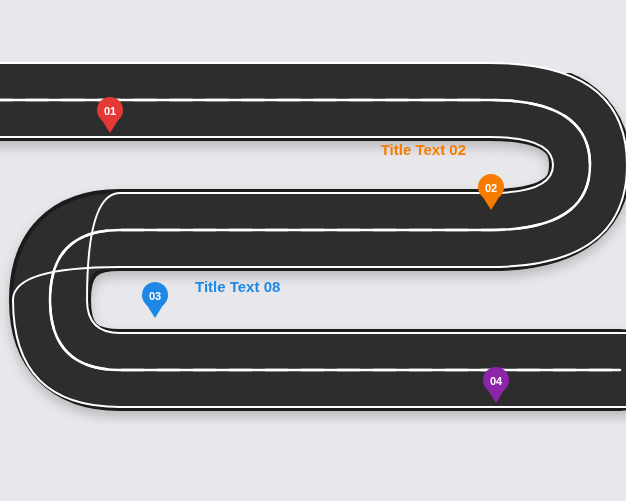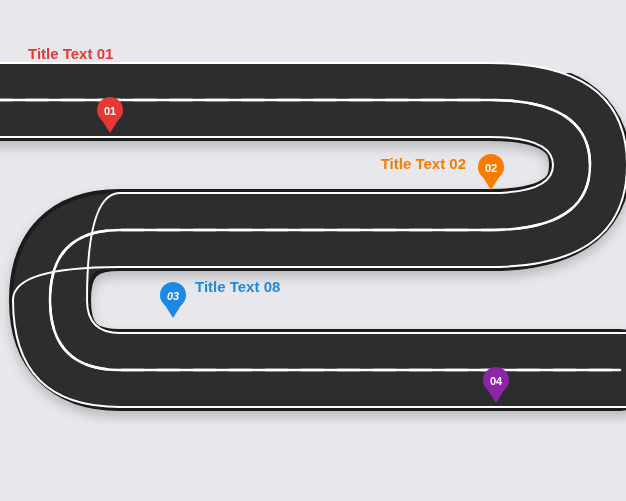--- a/index.html
+++ b/index.html
@@ -37,31 +37,31 @@
       height: 36px;
       display: flex;
       align-items: center;
       justify-content: center;
     }
 
     
     .pin-01 { top: 98px; left: 95px; }
 
     
-    .pin-02 { top: 155px; right: 120px; }
+    .pin-02 { top: 175px; right: 120px; }
 
     
-    .pin-03 { top: 283px; left: 158px; font-style: italic; }
+    .pin-03 { top: 283px; left: 140px; }
 
     
     .pin-04 { top: 368px; right: 115px; }
 
     
     .label-01 { top: 45px; left: 28px; color: #e53935; }
-    .label-02 { top: 155px; right: 160px; color: #f57c00; }
+    .label-02 { top: 141px; right: 160px; color: #f57c00; }
     .label-03 { top: 278px; left: 195px; color: #1e88e5; }
     .label-04 { top: 348px; right: 145px; color: #8e24aa; }
   </style>
 </head>
 <body>
 
 <div class="infographic">
 
   <svg class="road-svg" viewBox="0 0 626 501" xmlns="http://www.w3.org/2000/svg">
     <defs>
@@ -75,21 +75,20 @@
     <path d="M -10,100 L 490,100 Q 590,100 590,165 Q 590,230 490,230 L 120,230 Q 50,230 50,300 Q 50,370 120,370 L 620,370" fill="none" stroke="#2d2d2d" stroke-width="74" stroke-linecap="round"></path>
 
     <path d="M -10,100 L 490,100 Q 590,100 590,165 Q 590,230 490,230 L 120,230 Q 50,230 50,300 Q 50,370 120,370 L 620,370" fill="none" stroke="white" stroke-width="2.5" stroke-linecap="round" stroke-dasharray="0" style="transform: none;"></path>
 
     <path d="M -10,63 L 490,63 Q 627,63 627,165 Q 627,267 490,267 L 120,267 Q 13,267 13,300 Q 13,407 120,407 L 636,407" fill="none" stroke="white" stroke-width="2" stroke-linecap="round"></path>
     <path d="M -10,137 L 490,137 Q 553,137 553,165 Q 553,193 490,193 L 120,193 Q 87,193 87,300 Q 87,333 120,333 L 636,333" fill="none" stroke="white" stroke-width="2" stroke-linecap="round"></path>
 
     <path d="M -10,100 L 490,100 Q 590,100 590,165 Q 590,230 490,230 L 120,230 Q 50,230 50,300 Q 50,370 120,370 L 620,370" fill="none" stroke="white" stroke-width="2.5" stroke-dasharray="22,14" stroke-linecap="round"></path>
   </svg>
 
-  <div class="label label-01">Title Text 01</div>
   <div class="label label-02">Title Text 02</div>
   <div class="label label-03">Title Text 08</div>
 
   <div class="pin pin-01">
     <svg width="30" height="38" viewBox="0 0 30 38">
       <circle cx="15" cy="13" r="13" fill="#e53935"></circle>
       <polygon points="15,36 5,20 25,20" fill="#e53935"></polygon>
       <text x="15" y="18" text-anchor="middle" fill="white" font-size="11" font-weight="bold" font-family="Arial">01</text>
     </svg>
   </div>

